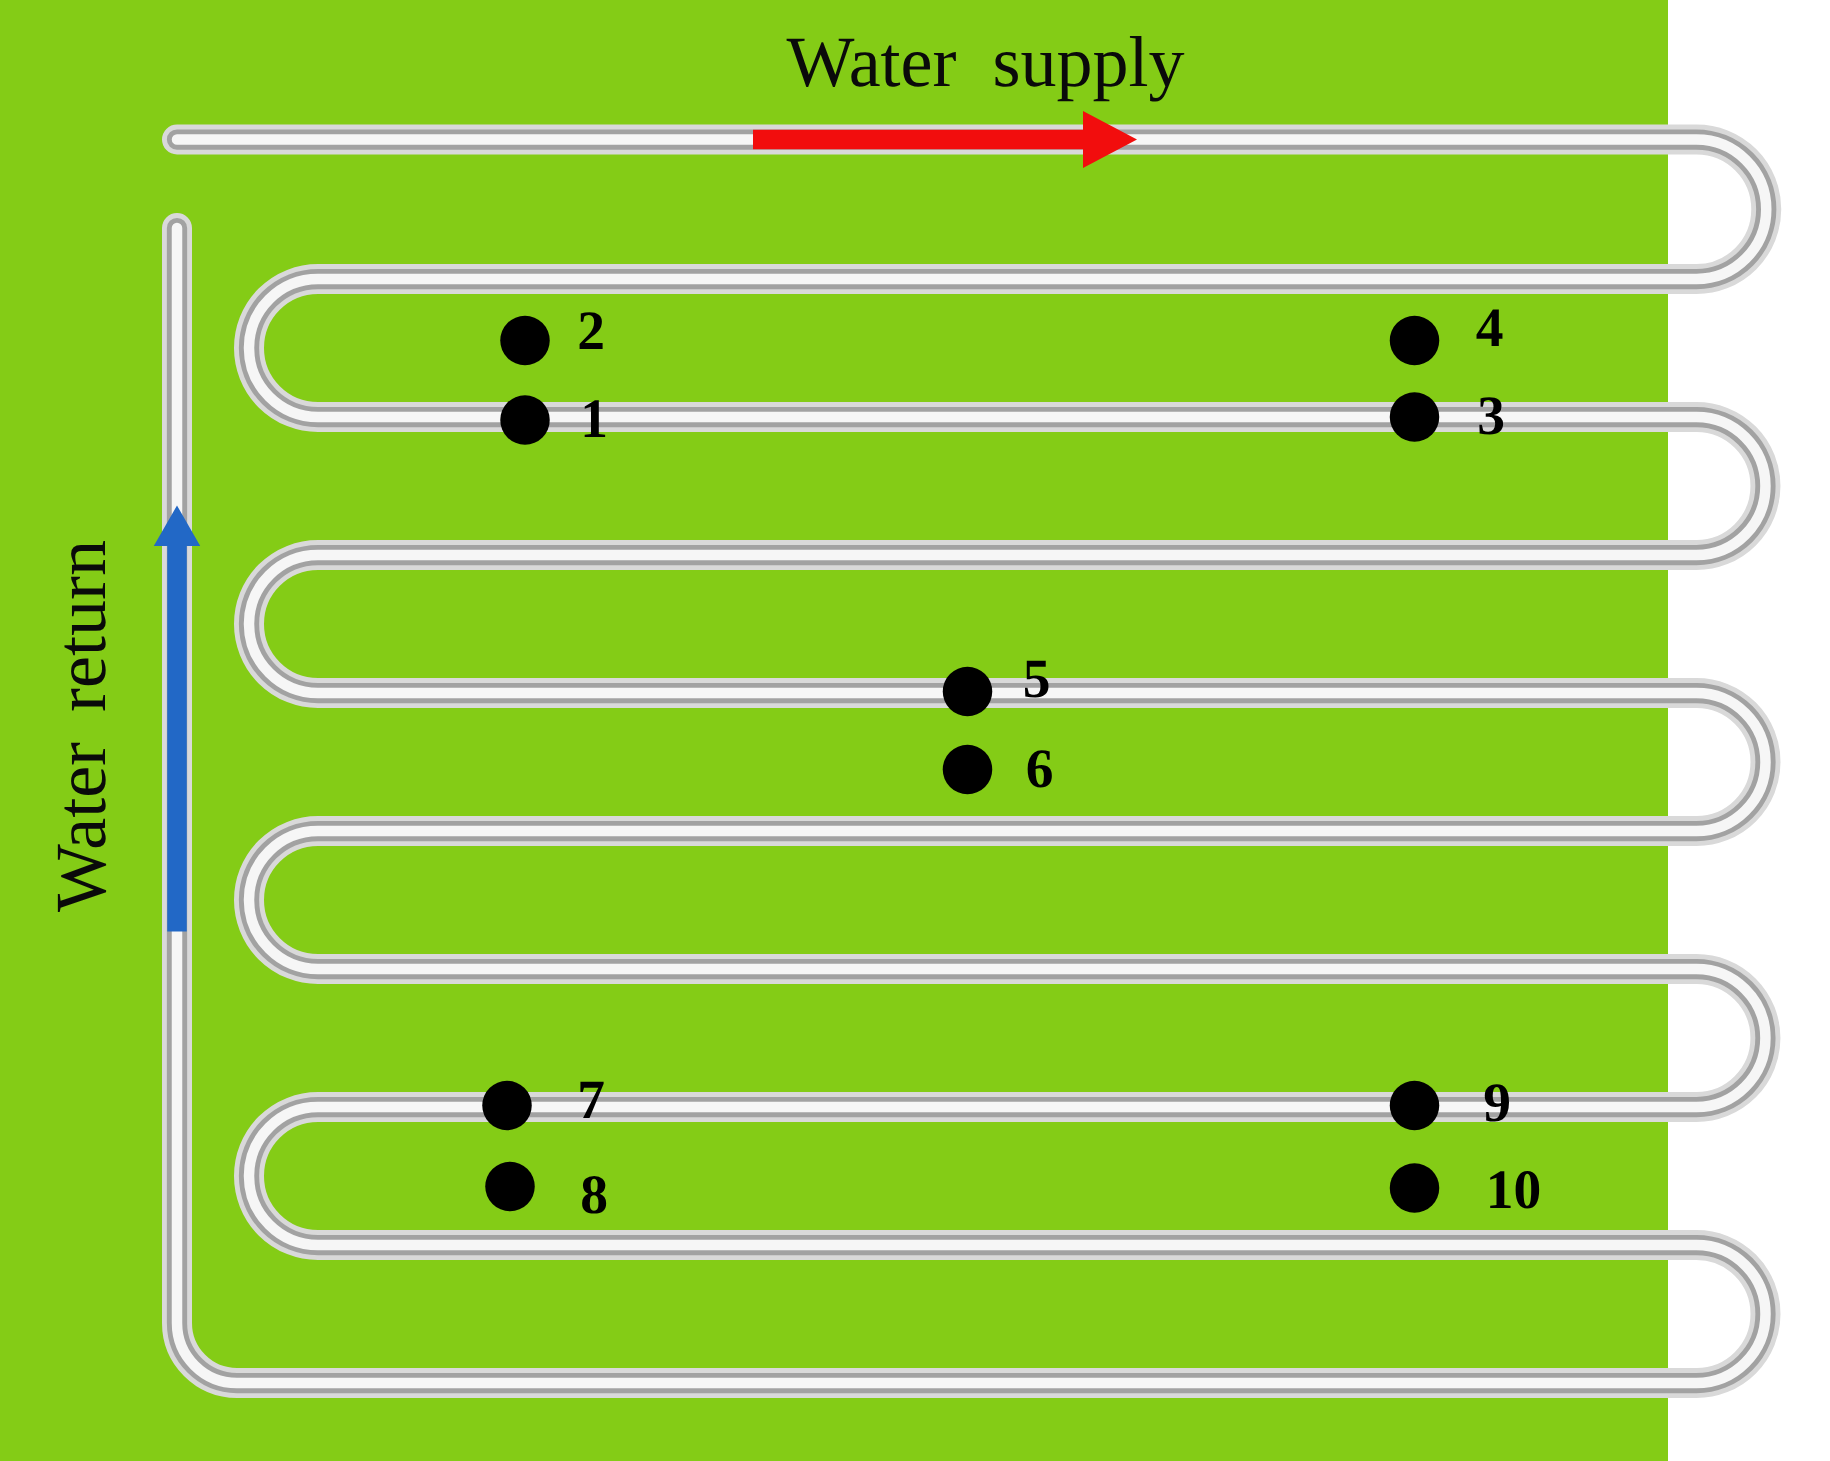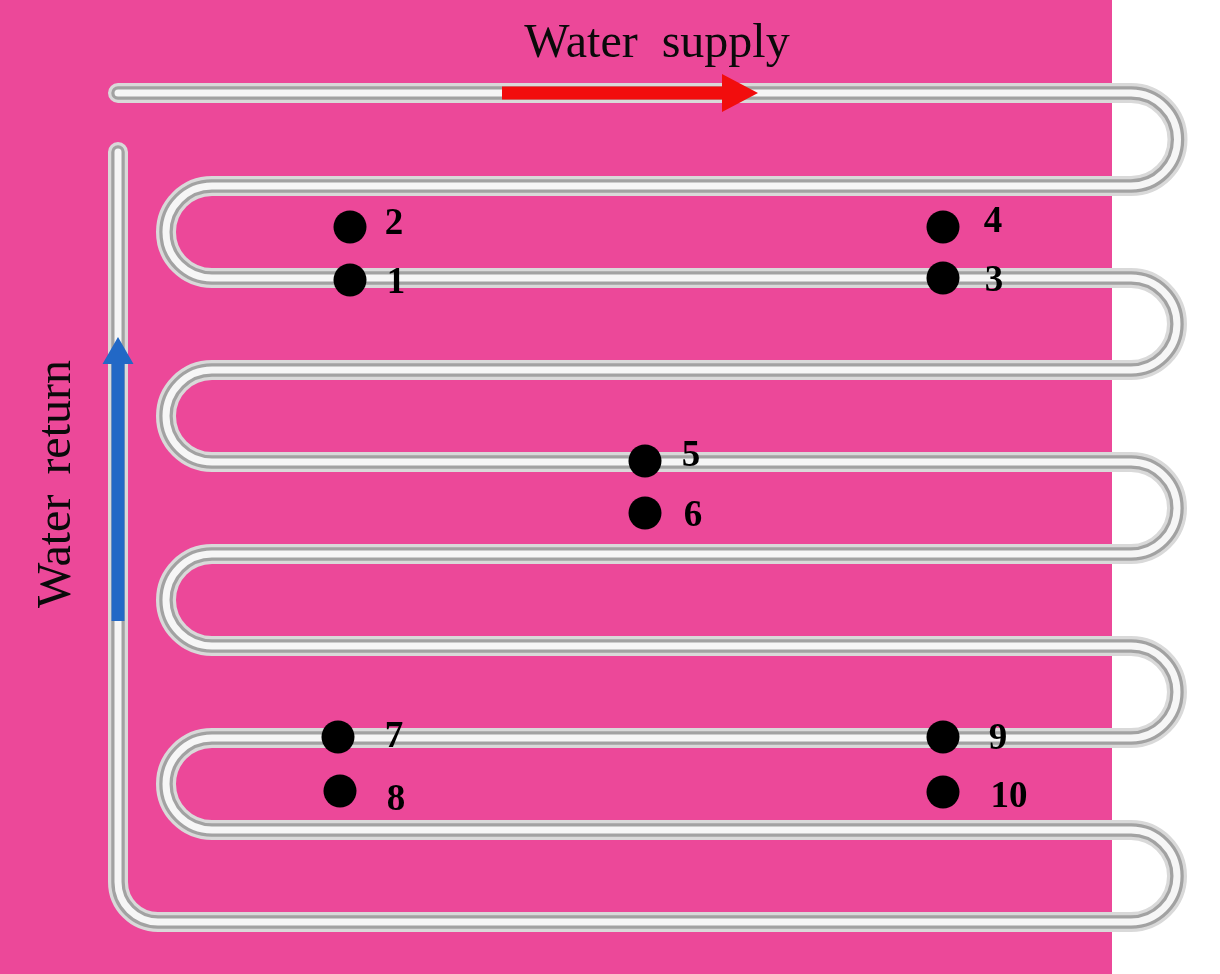--- a/index.html
+++ b/index.html
@@ -7,21 +7,21 @@
     padding: 0;
     background: #ffffff;
     width: 1220px;
     height: 974px;
     overflow: hidden;
   }
   #stage {
     position: relative;
     width: 1112px;
     height: 974px;
-    background: #ec4899;
+    background: #84cc16;
   }
   svg { display: block; }
   .title-text {
     font-family: "Liberation Serif", "DejaVu Serif", serif;
     fill: #0a0a0a;
     font-weight: normal;
   }
   .point-label {
     font-family: "Liberation Serif", "DejaVu Serif", serif;
     font-weight: bold;

